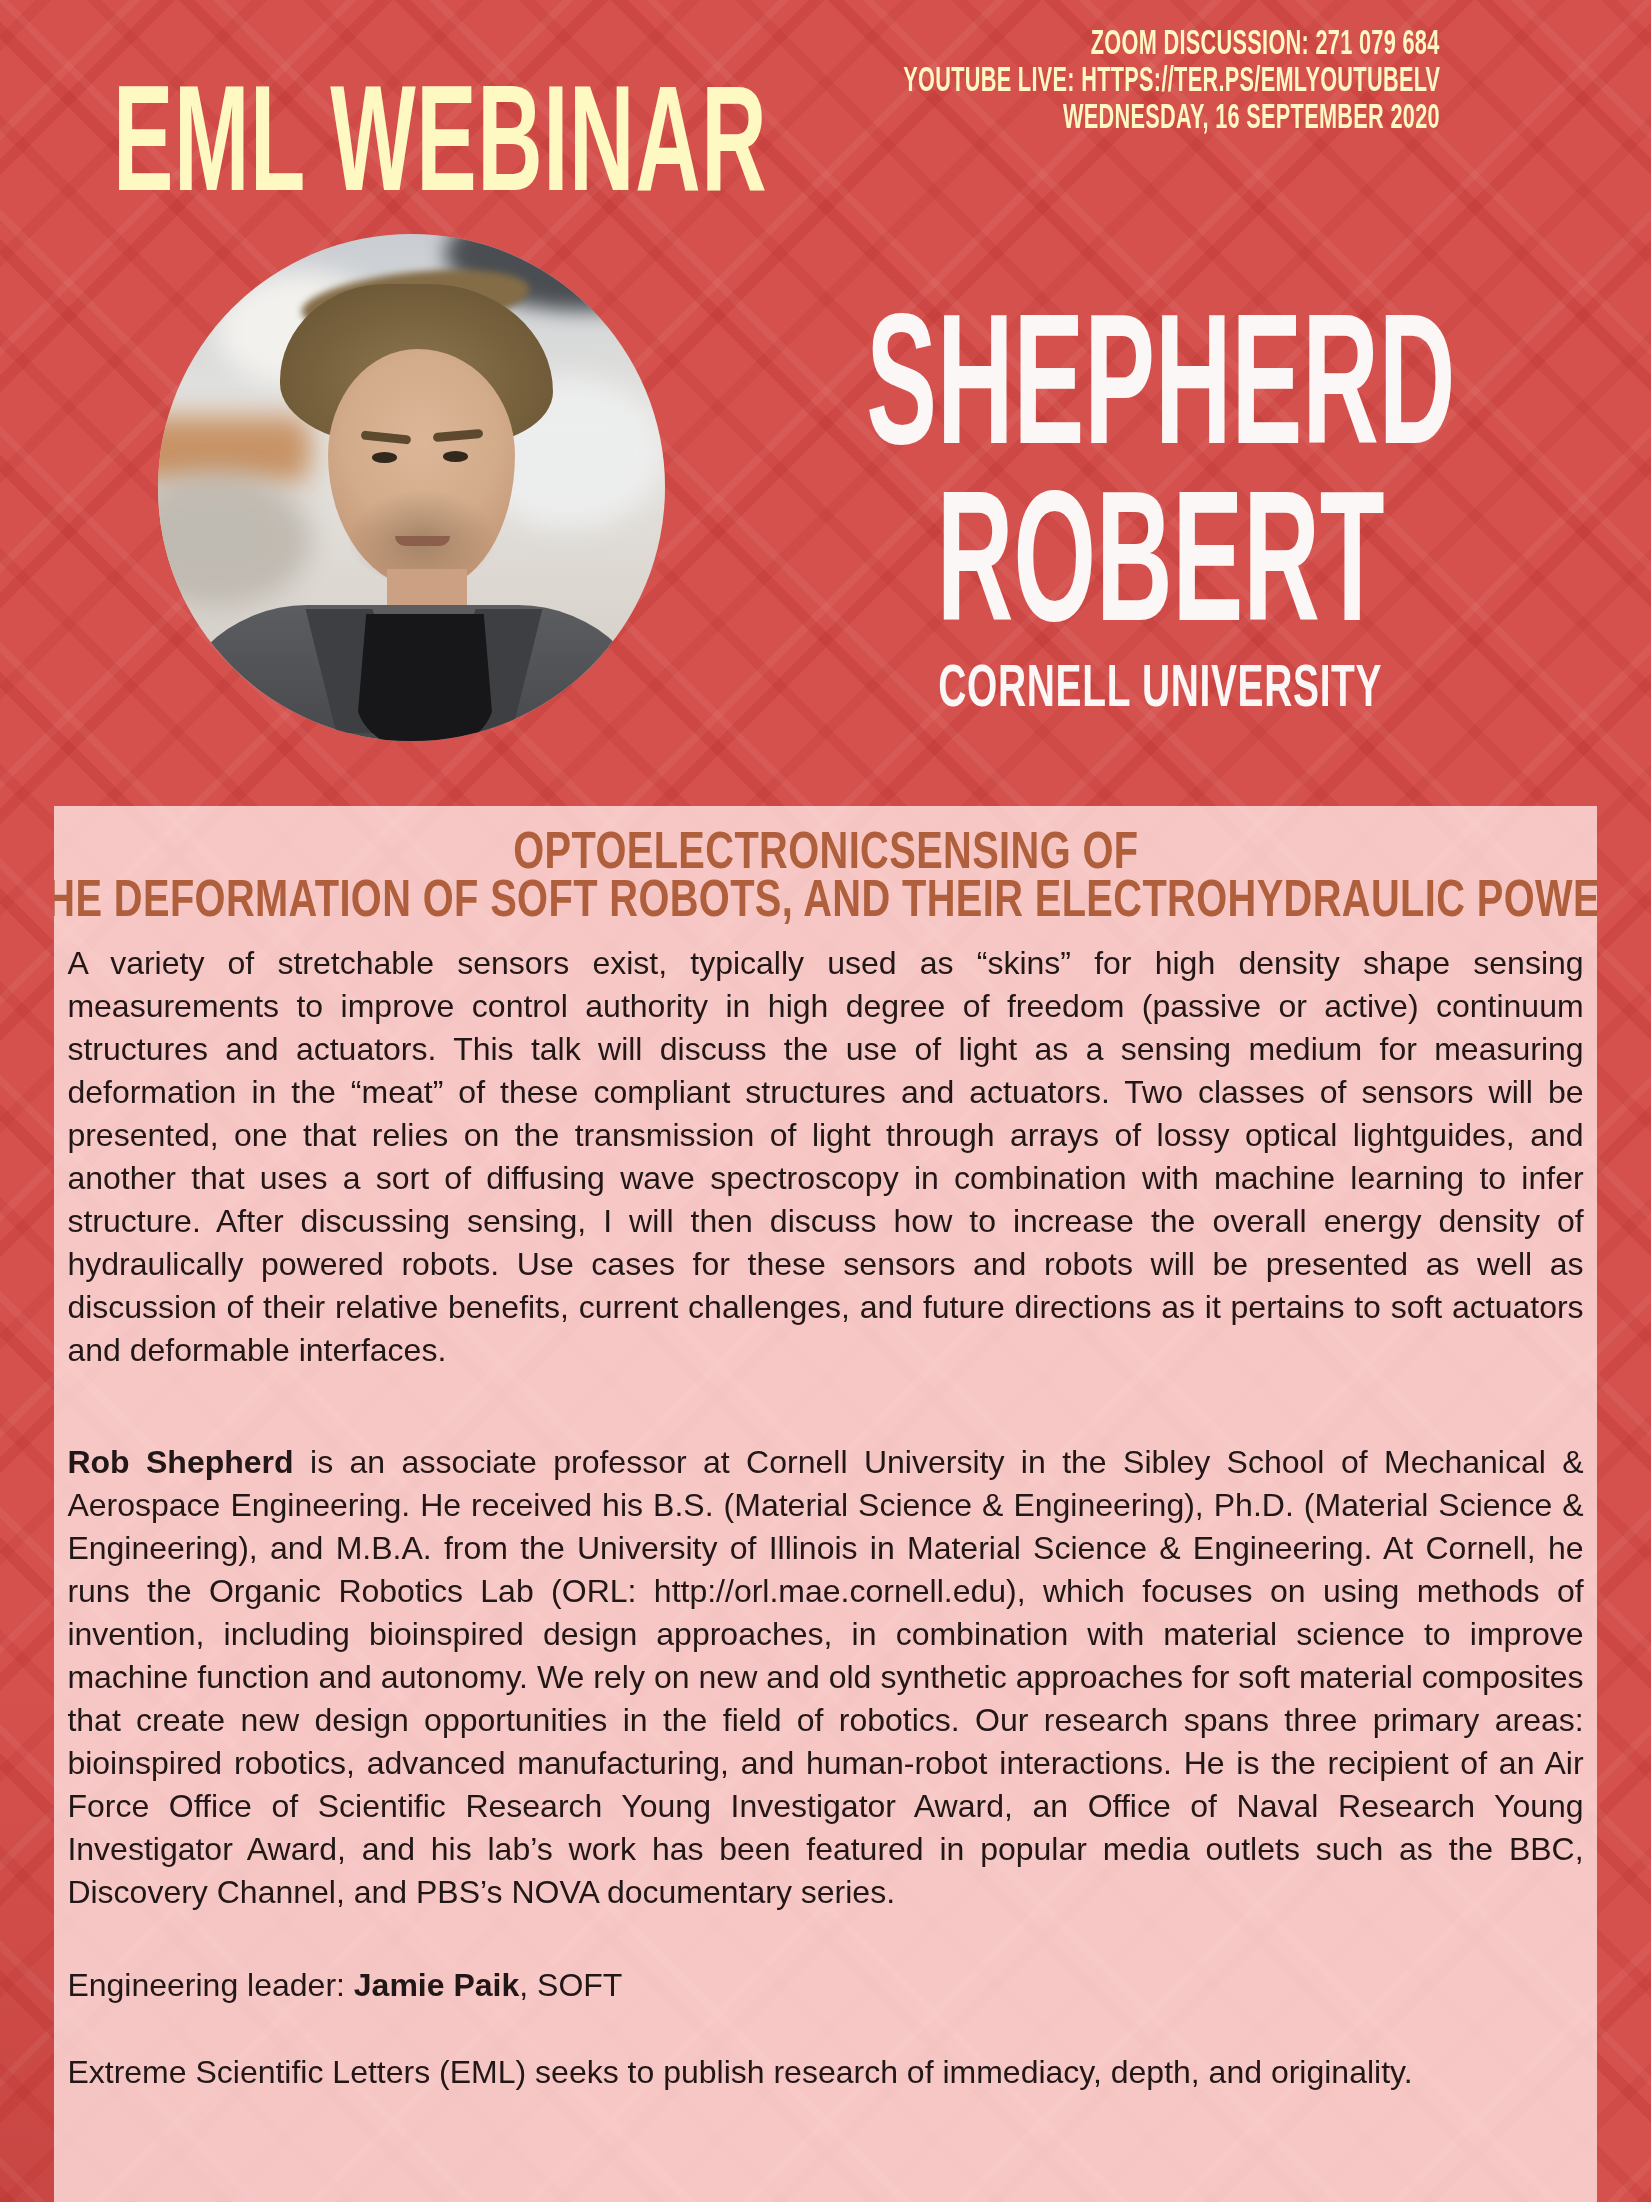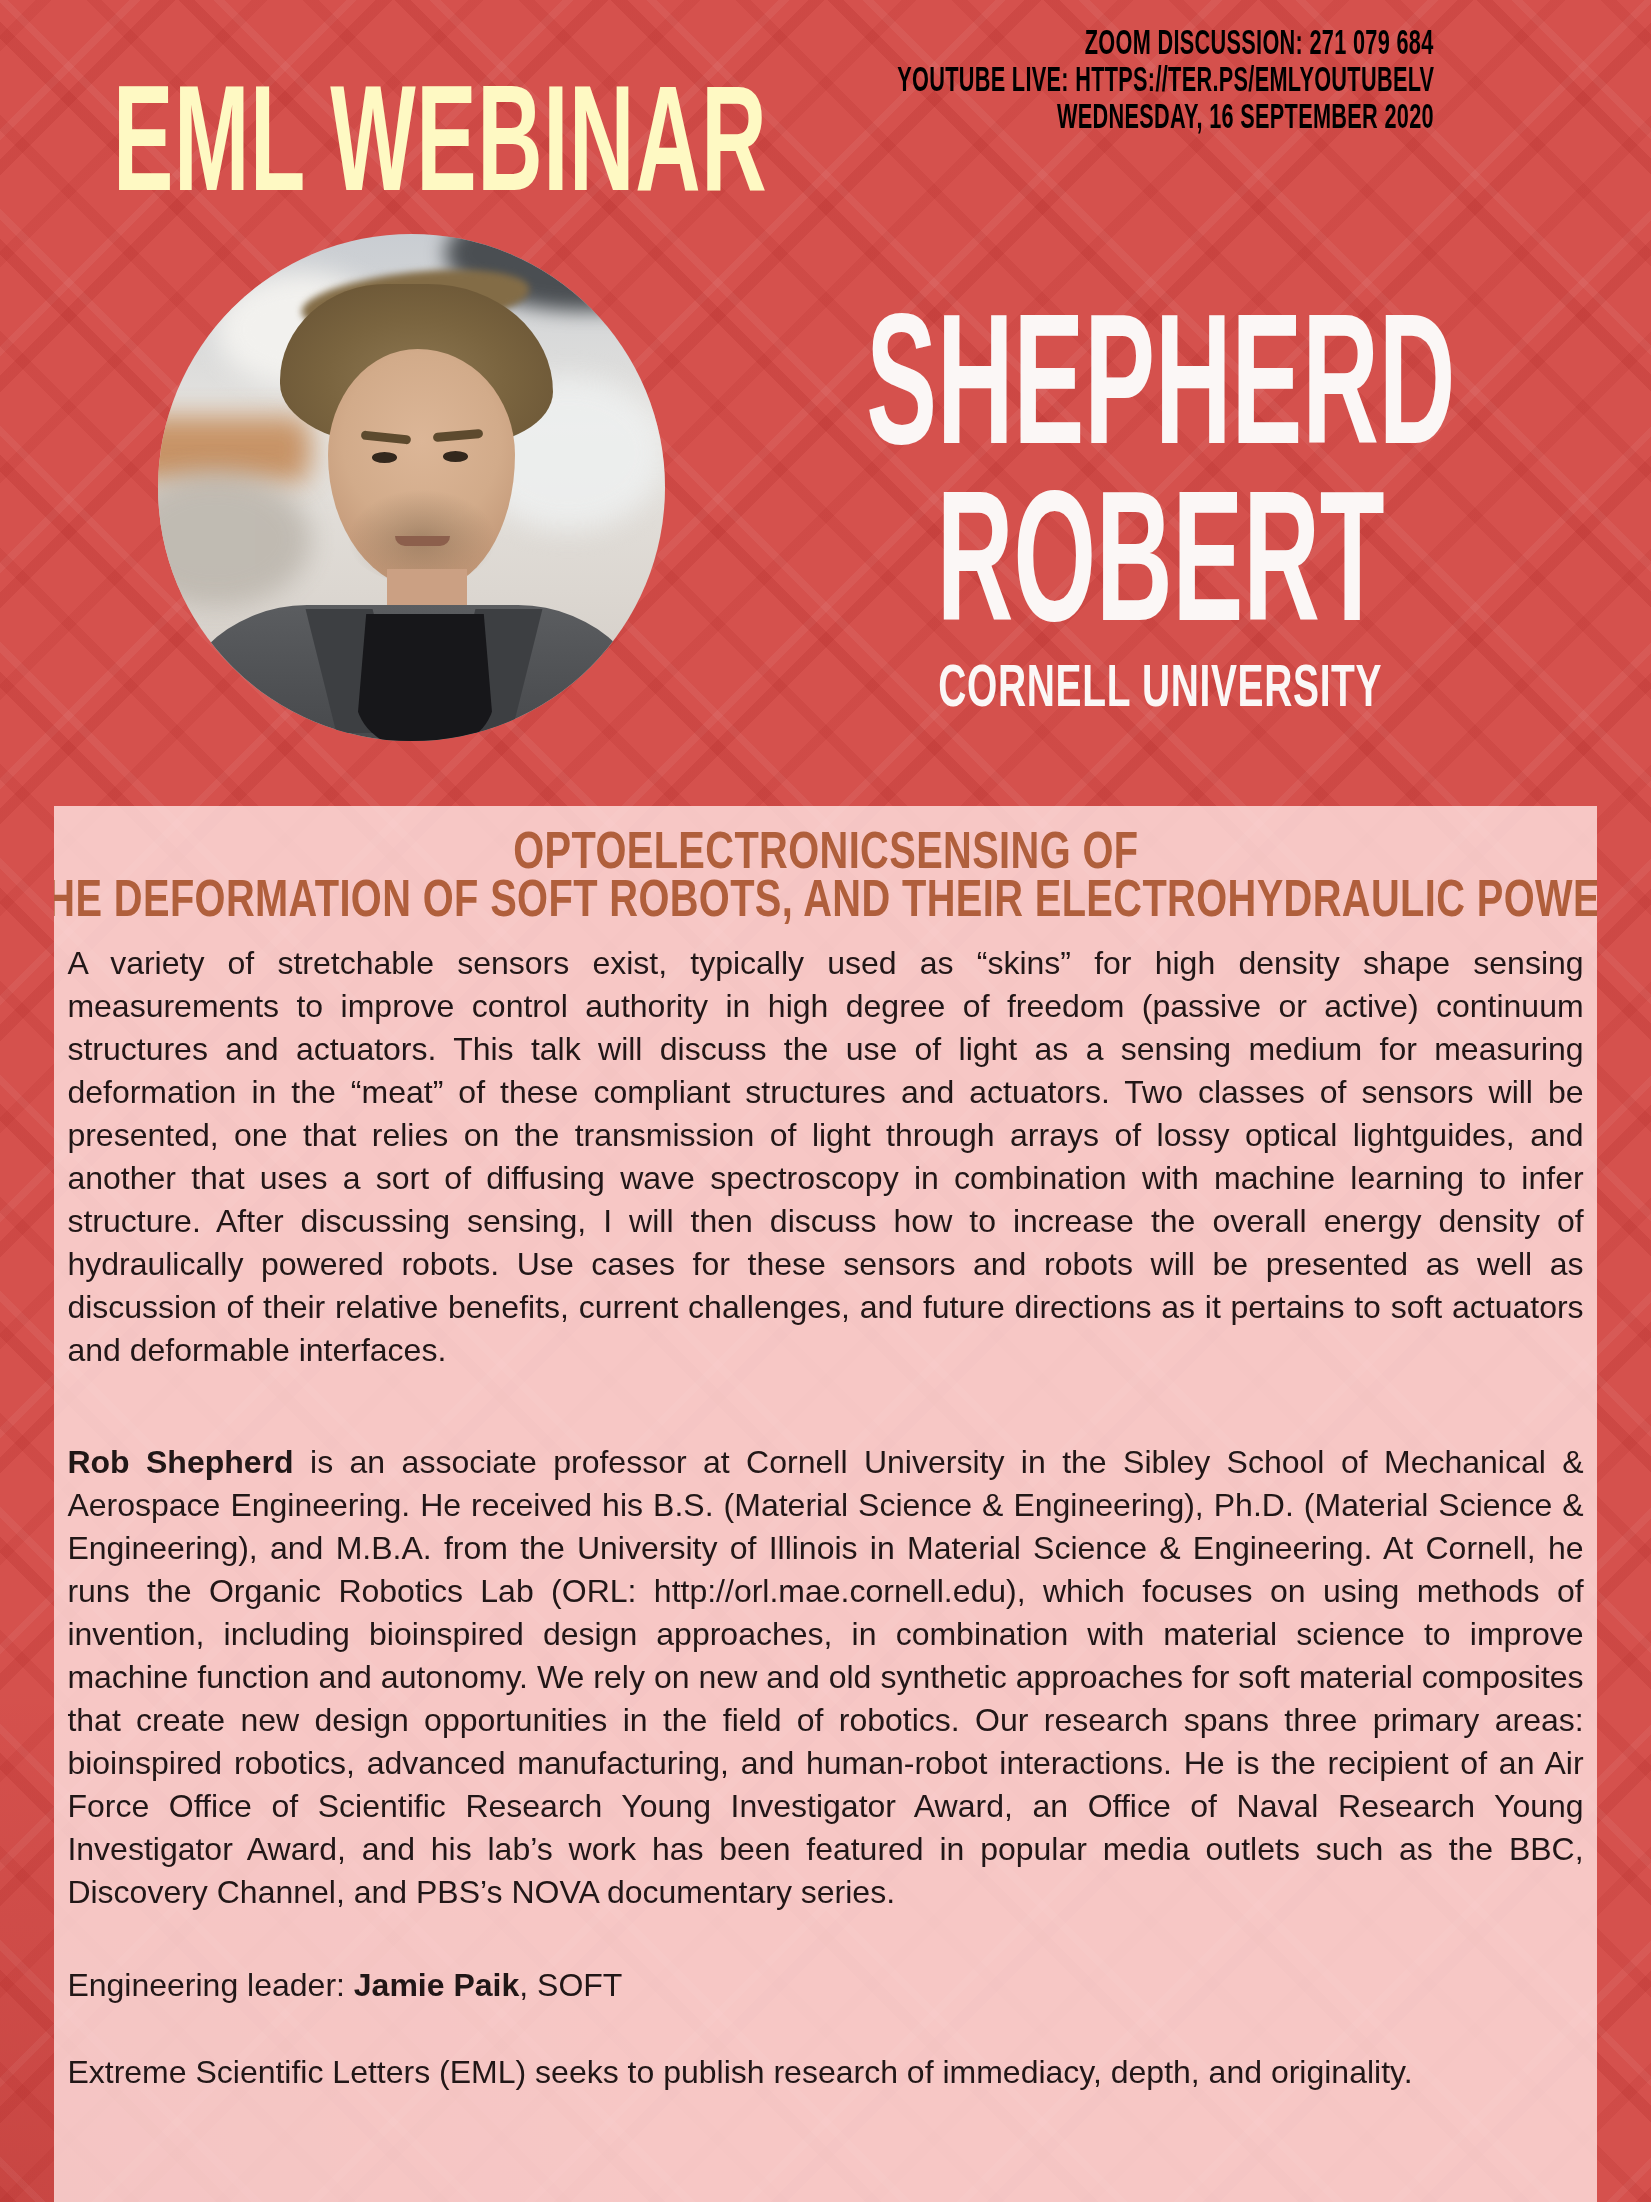--- a/index.html
+++ b/index.html
@@ -19,21 +19,21 @@
         rgba(170,35,33,.18) 0 11.5px, rgba(170,35,33,0) 11.5px 25px,
         rgba(255,255,255,.05) 25px 32.5px, rgba(255,255,255,0) 32.5px 88px,
         rgba(170,35,33,.12) 88px 99px, rgba(170,35,33,0) 99px 153px),
       radial-gradient(1147px 860px at 0% 100%, rgba(140,20,20,.18), rgba(140,20,20,0) 60%);
   }
   .cond{display:inline-block;white-space:nowrap;font-weight:700;}
   
   .brand{position:absolute;left:113px;top:55px;margin:0;color:#fef9c3;}
   .brand .cond{font-size:151px;line-height:1.1;letter-spacing:1px;transform:scaleX(.60);transform-origin:left top;}
   
-  .info{position:absolute;left:535px;right:218px;top:23px;text-align:right;color:#000000;}
+  .info{position:absolute;left:535px;right:212px;top:23px;text-align:right;color:#fef9c3;}
   .info-line{white-space:nowrap;}
   .info-line .cond{font-size:35px;line-height:37px;letter-spacing:0.5px;transform:scaleX(.62);transform-origin:right center;}
   
   .name-block{position:absolute;left:669px;right:0;top:290px;color:#fbf7f6;}
   .name-line{display:flex;justify-content:center;height:177px;align-items:center;}
   .name-line .cond{font-size:186px;line-height:177px;transform:scaleX(.57);transform-origin:center;}
   .affil{position:absolute;left:669px;right:0;top:656px;display:flex;justify-content:center;color:#fbf7f6;}
   .affil .cond{font-size:59px;line-height:61px;letter-spacing:1px;transform:scaleX(.66);transform-origin:center;}
   
   .photo{position:absolute;left:158px;top:234px;width:507px;height:507px;border-radius:50%;overflow:hidden;

